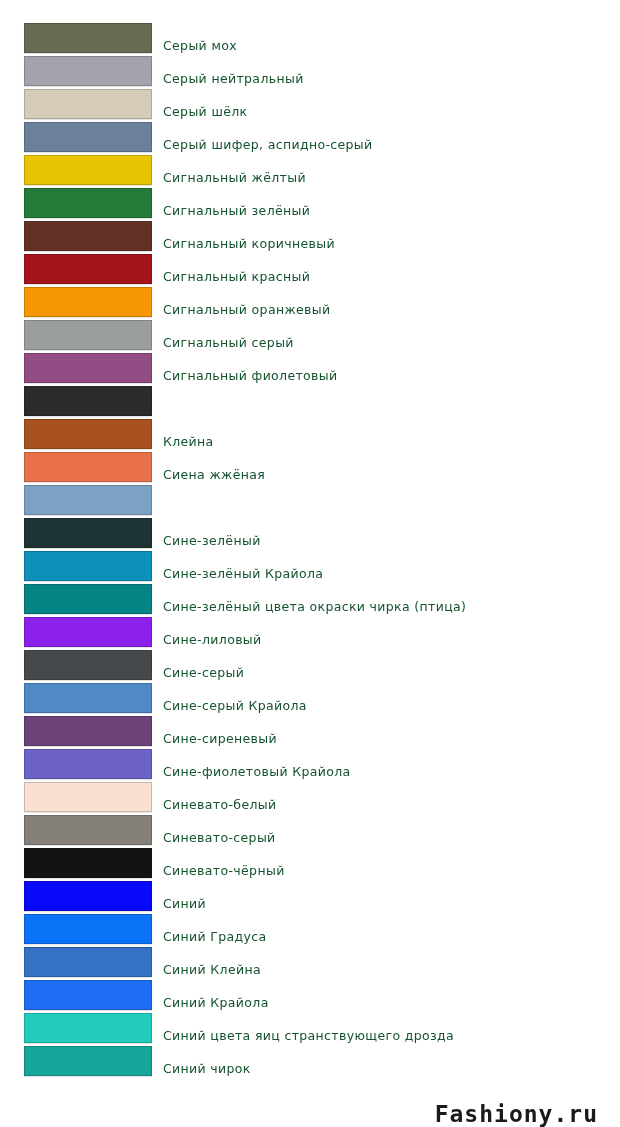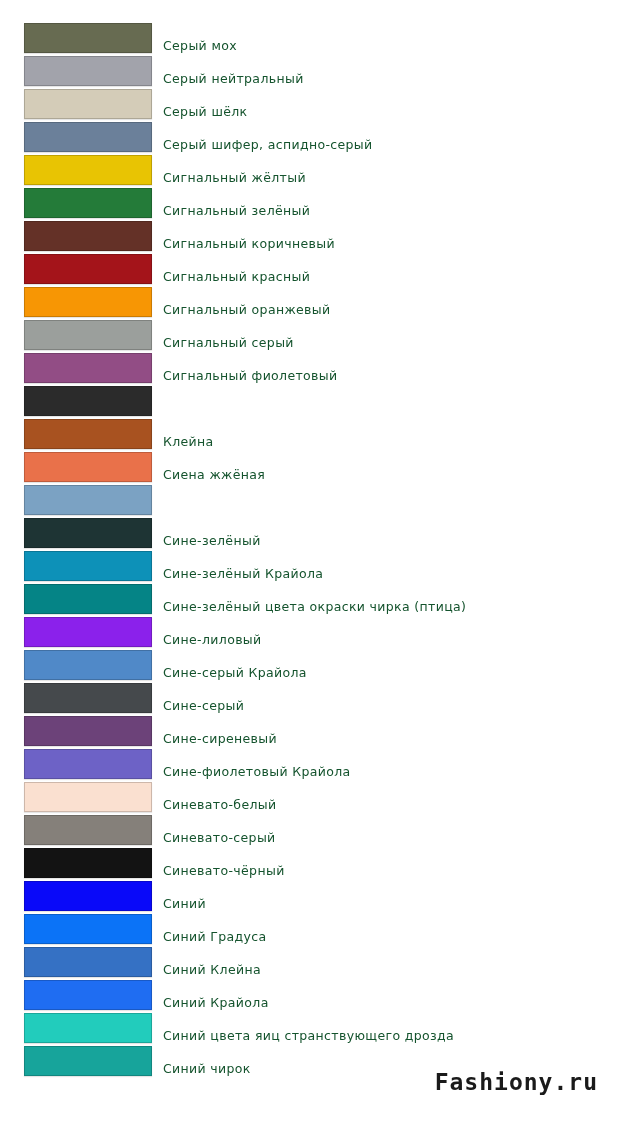--- a/index.html
+++ b/index.html
@@ -63,21 +63,21 @@
   }
 
   
   .color-row .color-label {
     line-height: 28px;
   }
 
   #watermark {
     position: absolute;
     right: 22px;
-    bottom: 32px;
+    bottom: 0;
     font-family: "DejaVu Sans Mono", "Liberation Mono", monospace;
     font-size: 23px;
     font-weight: bold;
     letter-spacing: 1px;
     color: #1a1a1a;
     -webkit-text-stroke: 1.2px #ffffff;
     paint-order: stroke fill;
     text-shadow:
        2px 0 0 #ffffff, -2px 0 0 #ffffff,
        0 2px 0 #ffffff, 0 -2px 0 #ffffff,
@@ -197,32 +197,32 @@
       </div>
       <div class="color-label">Сине-зелёный цвета окраски чирка (птица)</div>
     </div>
     <div class="color-row">
       <div class="swatch-wrap" title="#8B21EB">
         <div class="swatch" style="background-color: rgb(139, 33, 235);"></div>
       </div>
       <div class="color-label">Сине-лиловый</div>
     </div>
     <div class="color-row">
+      <div class="swatch-wrap" title="#45494C">
+        <div class="swatch" style="background-color: rgb(69, 73, 76);"></div>
+      </div>
+      <div class="color-label">Сине-серый</div>
+    </div>
+    <div class="color-row">
       <div class="swatch-wrap" title="#5089C8">
         <div class="swatch" style="background-color: rgb(80, 137, 200);"></div>
       </div>
       <div class="color-label">Сине-серый Крайола</div>
     </div>
     <div class="color-row">
-      <div class="swatch-wrap" title="#45494C">
-        <div class="swatch" style="background-color: rgb(69, 73, 76);"></div>
-      </div>
-      <div class="color-label">Сине-серый</div>
-    </div>
-    <div class="color-row">
       <div class="swatch-wrap" title="#6C4279">
         <div class="swatch" style="background-color: rgb(108, 66, 121);"></div>
       </div>
       <div class="color-label">Сине-сиреневый</div>
     </div>
     <div class="color-row">
       <div class="swatch-wrap" title="#6D62C6">
         <div class="swatch" style="background-color: rgb(109, 98, 198);"></div>
       </div>
       <div class="color-label">Сине-фиолетовый Крайола</div>

